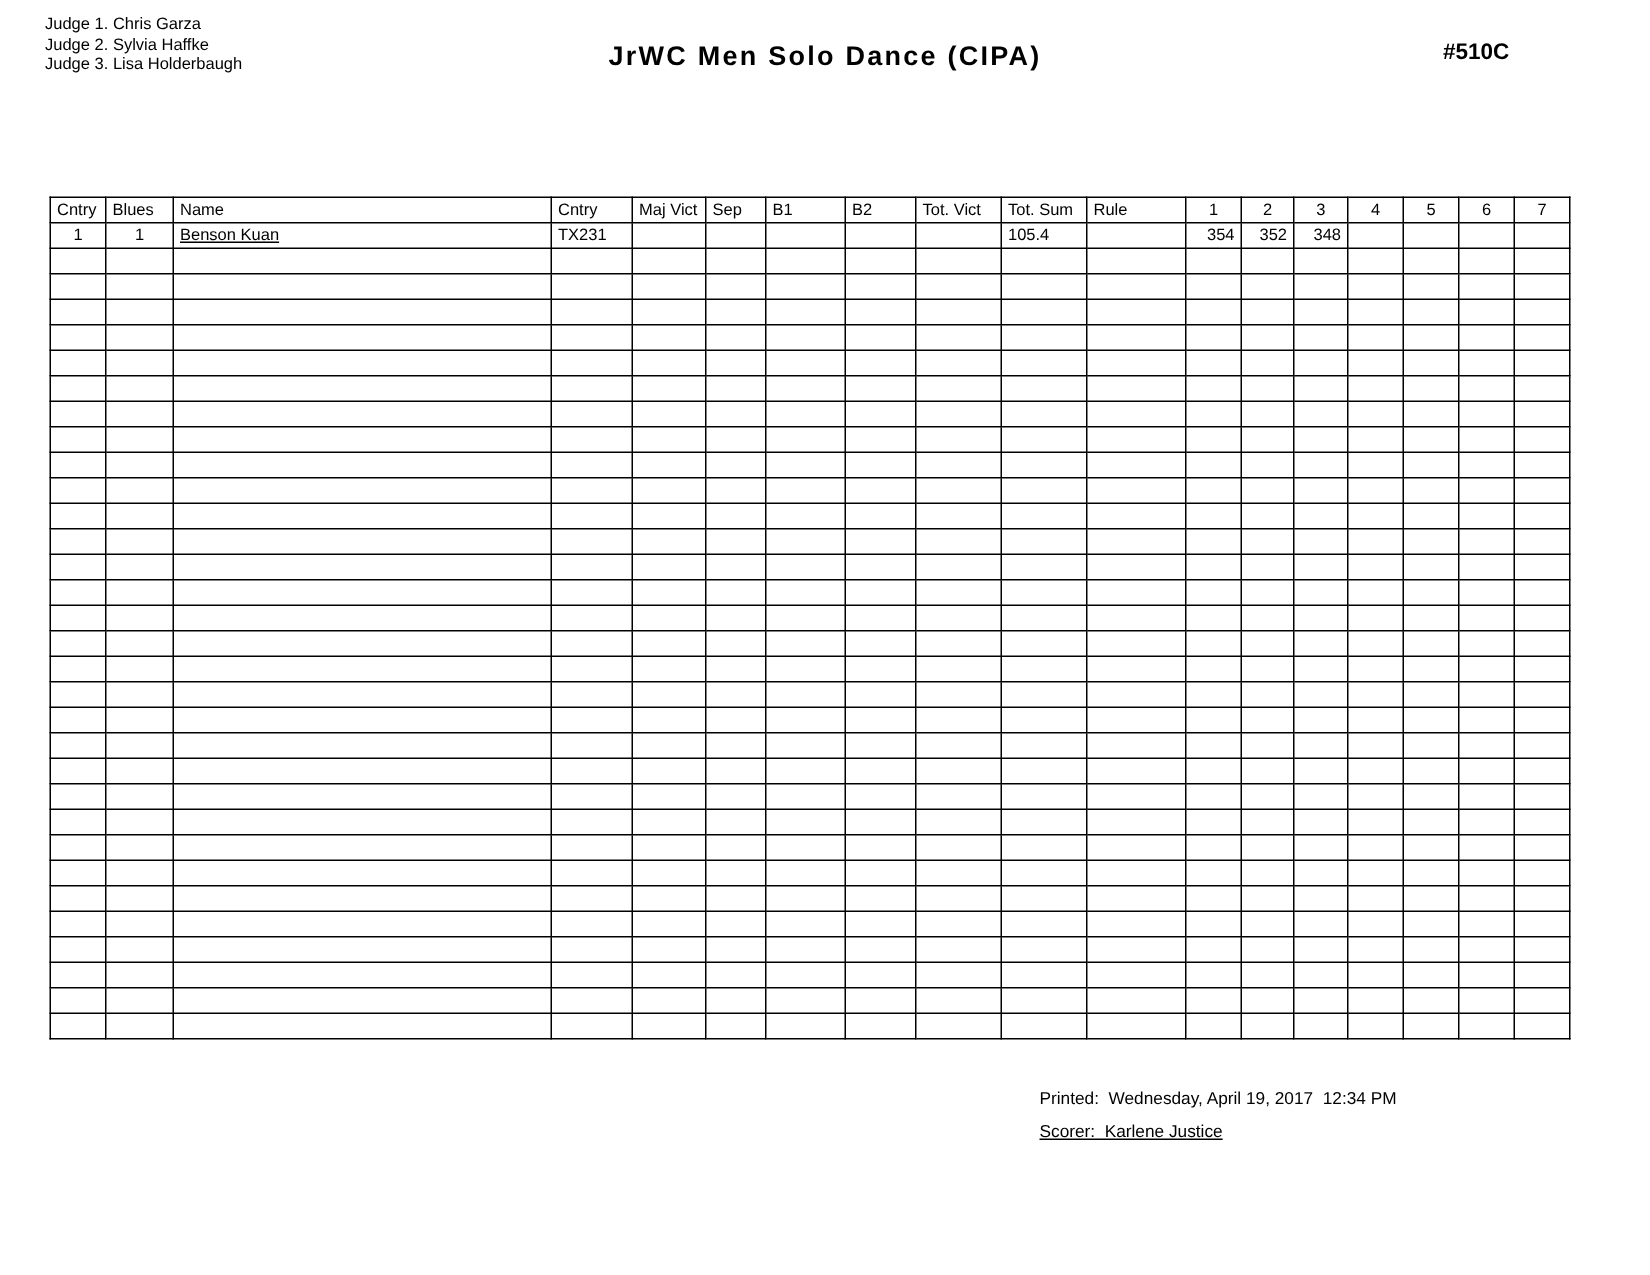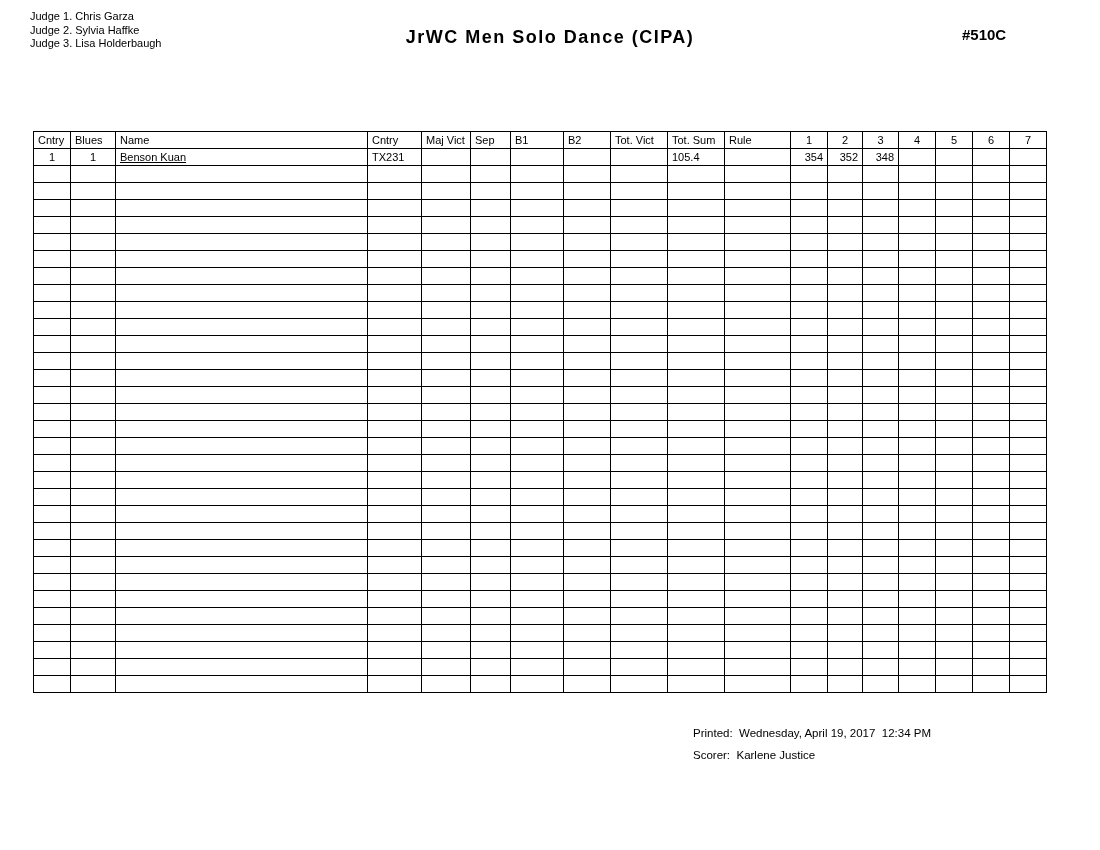--- a/index.html
+++ b/index.html
@@ -42,21 +42,21 @@
     height:17px; padding:0 4px;
     overflow:hidden; white-space:nowrap;
     vertical-align:middle;
   }
   table.results th { text-align:left; }
   table.results th.h-center { text-align:center; }
 
   
   .footer { position:absolute; left:693px; top:727px; font-size:11.5px; }
   .footer .printed, .footer .scorer { white-space:pre; }
-  .footer .scorer { margin-top:10px; }
+  .footer .scorer { margin-top:10px;text-decoration:underline; }
 </style>
 </head>
 <body>
 
 <div class="judges"><div>Judge 1. Chris Garza</div><div>Judge 2. Sylvia Haffke</div><div>Judge 3. Lisa Holderbaugh</div></div>
 
 <div class="center-header">
   <div class="event">JrWC Men Solo Dance (CIPA)</div>
 </div>
 

